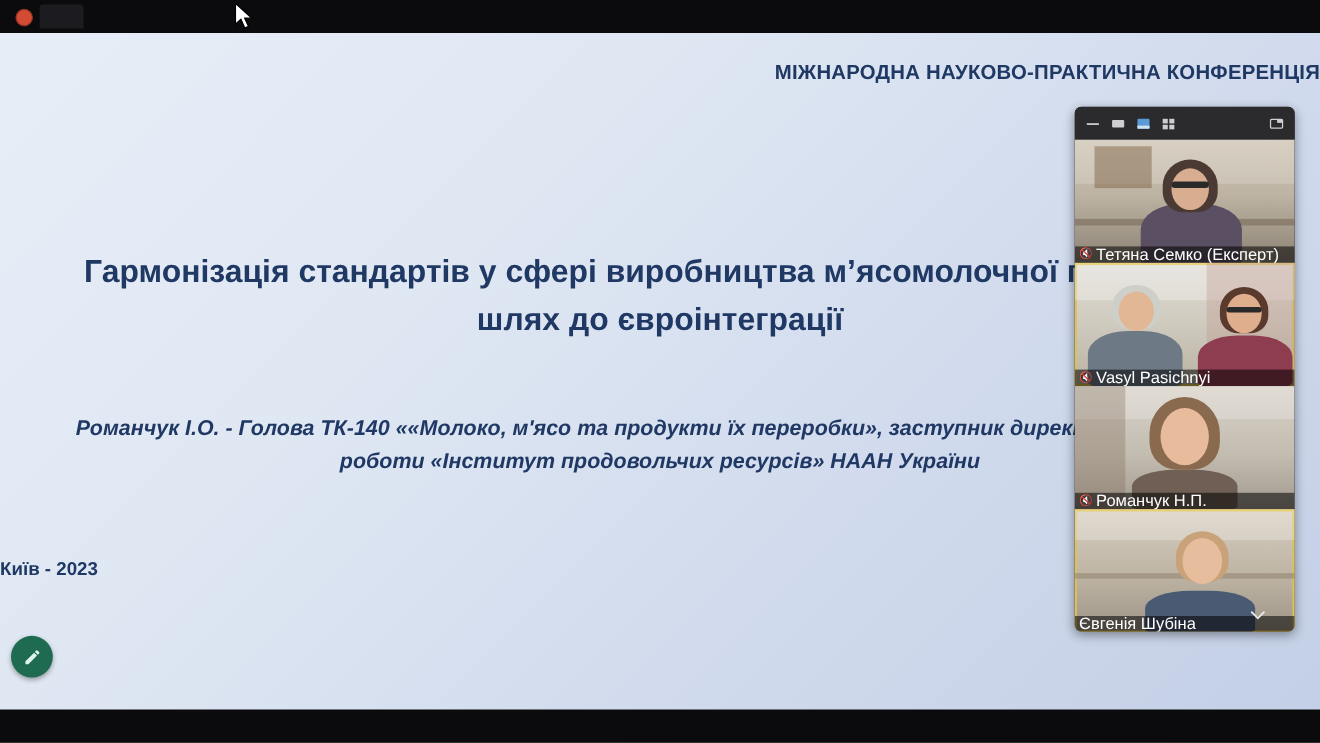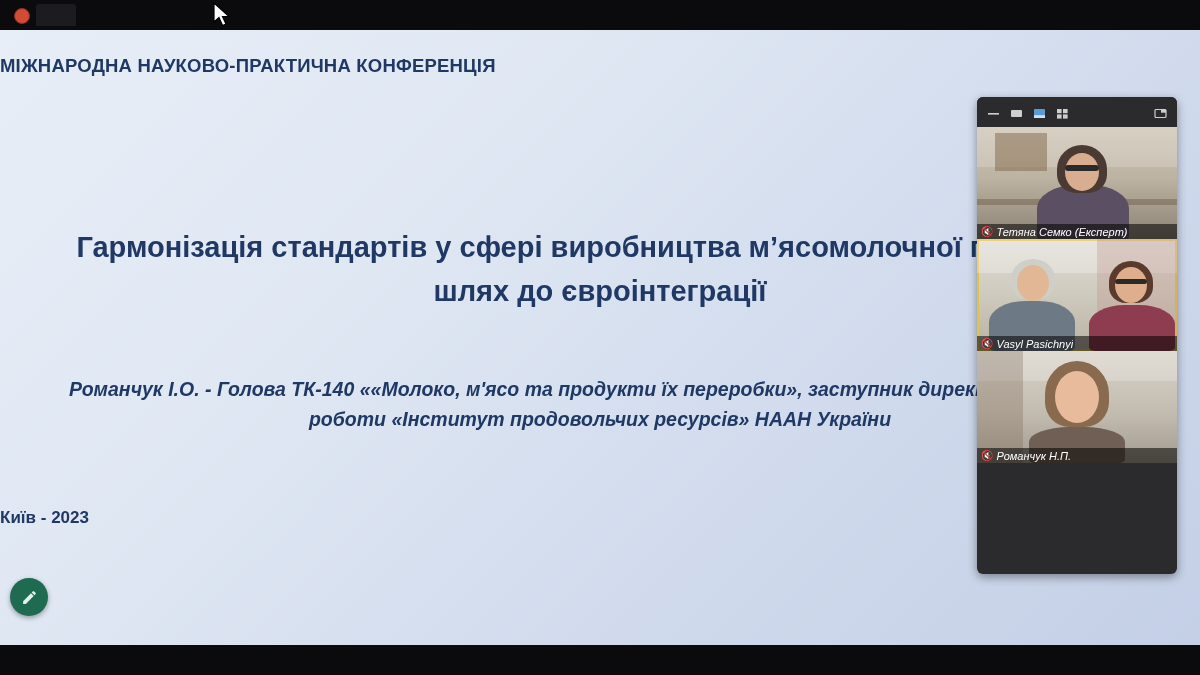--- a/index.html
+++ b/index.html
@@ -51,21 +51,21 @@
   }
   
   .slide {
     position: absolute;
     top: 30px; left: 0;
     width: 1200px; height: 615px;
   }
   .conf-title {
     position: absolute;
     top: 22px; left: 0; width: 1200px;
-    text-align: left;
+    text-align: right;
     color: #1f3864;
     font-size: 18.5px;
     letter-spacing: 0.2px;
     line-height: 1.55;
   }
   .conf-title .line1 { font-weight: 600; }
   .conf-title .line2 { font-weight: 400; font-size: 17.5px; }
 
   .main-title {
     position: absolute;
@@ -160,25 +160,24 @@
     padding-left: 4px;
     box-sizing: border-box;
   }
   .namebar .mic {
     color: #ff4f4f;
     font-size: 10px;
     line-height: 1;
   }
   .namebar .nm {
     color: #ffffff;
-    font-size: 11px;
+    font-size: 15px;
     white-space: nowrap;
     overflow: hidden;
     text-overflow: ellipsis;
-    font-style: italic;
   }
   .chev {
     position: absolute;
     right: 26px; bottom: 6px;
     color: #e6e6e6;
     z-index: 5;
   }
   
   .room-a { background: linear-gradient(180deg,#cfc6b6 0%,#bdb3a2 45%,#8c8274 100%); }
   .room-b { background: linear-gradient(180deg,#dfdcd4 0%,#cfcabe 50%,#b9b2a4 100%); }
@@ -303,15 +302,30 @@
       <div class="wallline" style="left:0;top:0;width:46px;height:112px;background:rgba(120,100,80,.30)"></div>
       <div class="person body" style="left:52px;top:76px;width:96px;height:36px;background:#6f5f55;"></div>
       <div class="person hair" style="left:68px;top:10px;width:64px;height:66px;background:#8a6a4e;"></div>
       <div class="person head" style="left:78px;top:20px;width:44px;height:52px;background:#e7bb9c;"></div>
       <div class="namebar">
         <span class="mic">🔇</span>
         <span class="nm">Романчук Н.П.</span>
       </div>
     </div>
 
+    <div class="tile room-d active">
+      <div class="wallline" style="left:0;top:0;width:200px;height:28px;background:rgba(255,255,255,.25)"></div>
+      <div class="wallline" style="left:0;top:58px;width:200px;height:5px;background:rgba(110,90,70,.3)"></div>
+      <div class="person body" style="left:64px;top:74px;width:100px;height:38px;background:#4a5a72;"></div>
+      <div class="person hair" style="left:92px;top:20px;width:48px;height:46px;background:#c9a27a;"></div>
+      <div class="person head" style="left:98px;top:26px;width:36px;height:42px;background:#e6bd9d;"></div>
+      <div class="chev">
+        <svg width="15" height="10" viewBox="0 0 15 10">
+            <polyline points="1.5,2 7.5,8 13.5,2" fill="none" stroke="#e8e8e8" stroke-width="1.8"></polyline>
+          </svg>
+      </div>
+      <div class="namebar">
+        <span class="nm">Євгенія Шубіна</span>
+      </div>
+    </div>
 
   </div>
 </div>
 
 </body></html>

